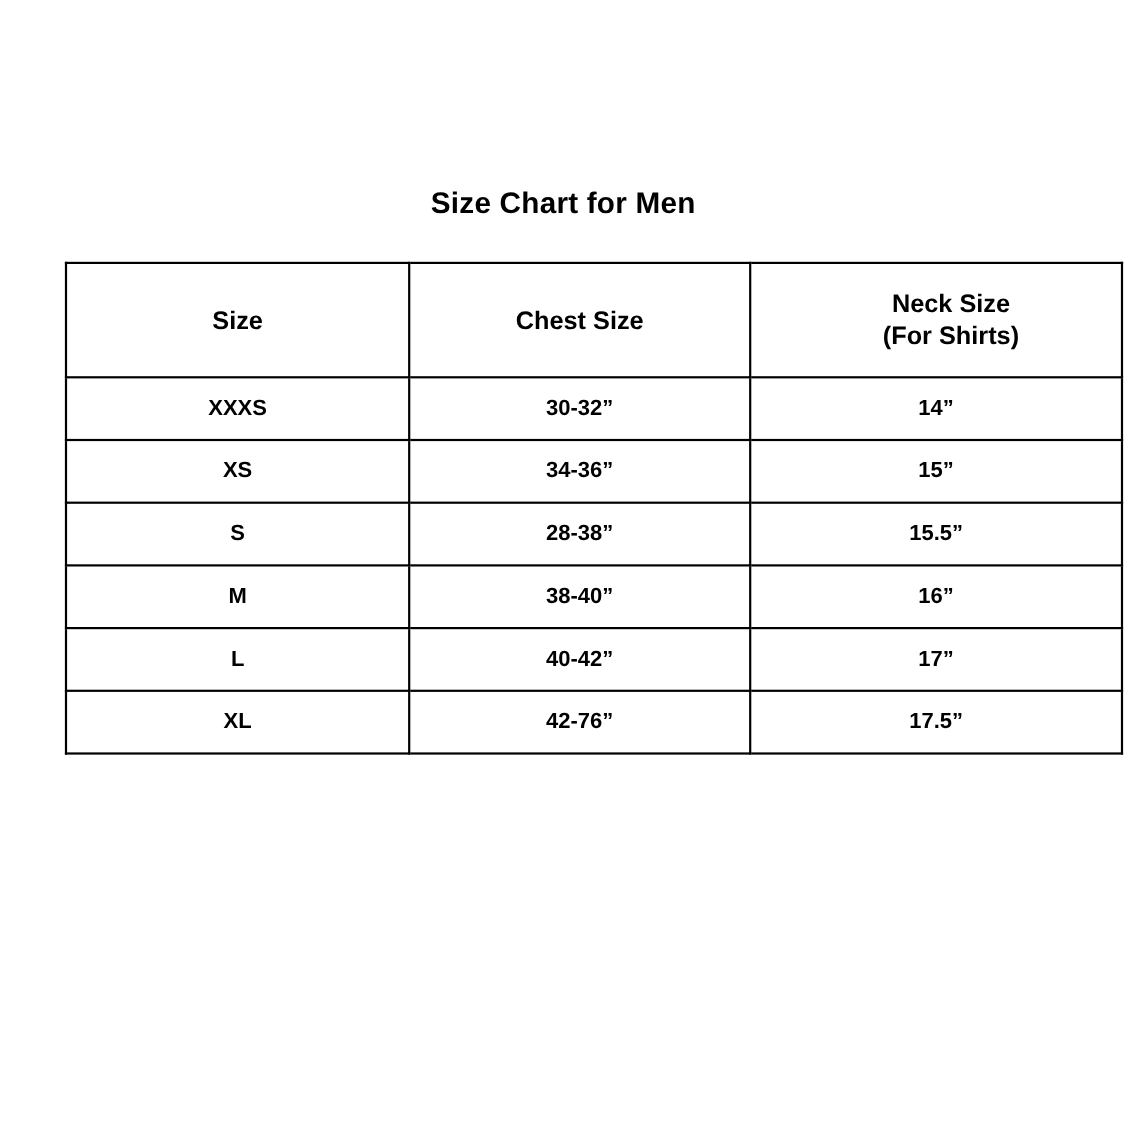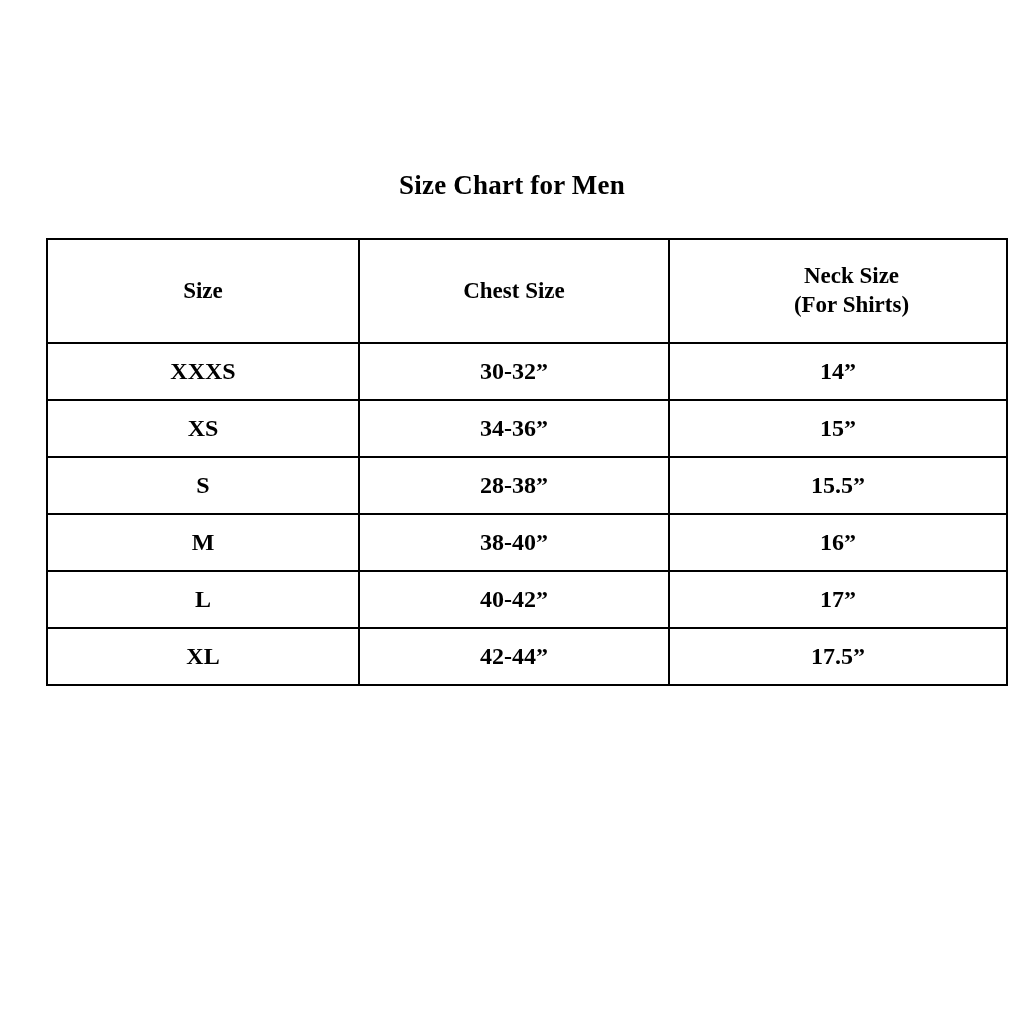--- a/index.html
+++ b/index.html
@@ -15,58 +15,57 @@
     position: relative;
     overflow: hidden;
   }
   .page {
     position: absolute;
     top: 0;
     left: 0;
     width: 1024px;
     height: 956px;
     box-sizing: border-box;
-    font-family: Liberation Serif, serif;
   }
   .chart-title {
     position: absolute;
     top: 170px;
     left: 0;
     width: 1024px;
     text-align: center;
     font-size: 27px;
     font-weight: bold;
     letter-spacing: 0.2px;
     color: #000000;
   }
   .size-table {
     position: absolute;
     top: 238px;
-    left: 46px;
+    left: 59px;
     width: 921px;
     border-collapse: collapse;
     table-layout: fixed;
     border-radius: 20px;
   }
   .size-table th,
   .size-table td {
     border: 2px solid #000000;
     text-align: center;
     vertical-align: middle;
     font-weight: bold;
     color: #000000;
   }
   .size-table th {
     height: 100px;
     font-size: 23px;
     line-height: 1.25;
   }
   .size-table td {
     height: 53px;
-    font-size: 24px;
+    font-size: 20px;
     margin-left: 45px;
   }
   .col-size { width: 308px; }
   .col-chest { width: 306px; }
   .col-neck { width: 307px; padding-left: 28px; }
   .sub-line {
     display: block;
     font-size: 23px;
     font-weight: bold;
   }
@@ -114,19 +113,19 @@
         <td>38-40”</td>
         <td>16”</td>
       </tr>
       <tr>
         <td>L</td>
         <td>40-42”</td>
         <td>17”</td>
       </tr>
       <tr>
         <td>XL</td>
-        <td>42-44”</td>
+        <td>42-76”</td>
         <td>17.5”</td>
       </tr>
     </tbody>
   </table>
 
 </div>
 
 </body></html>

